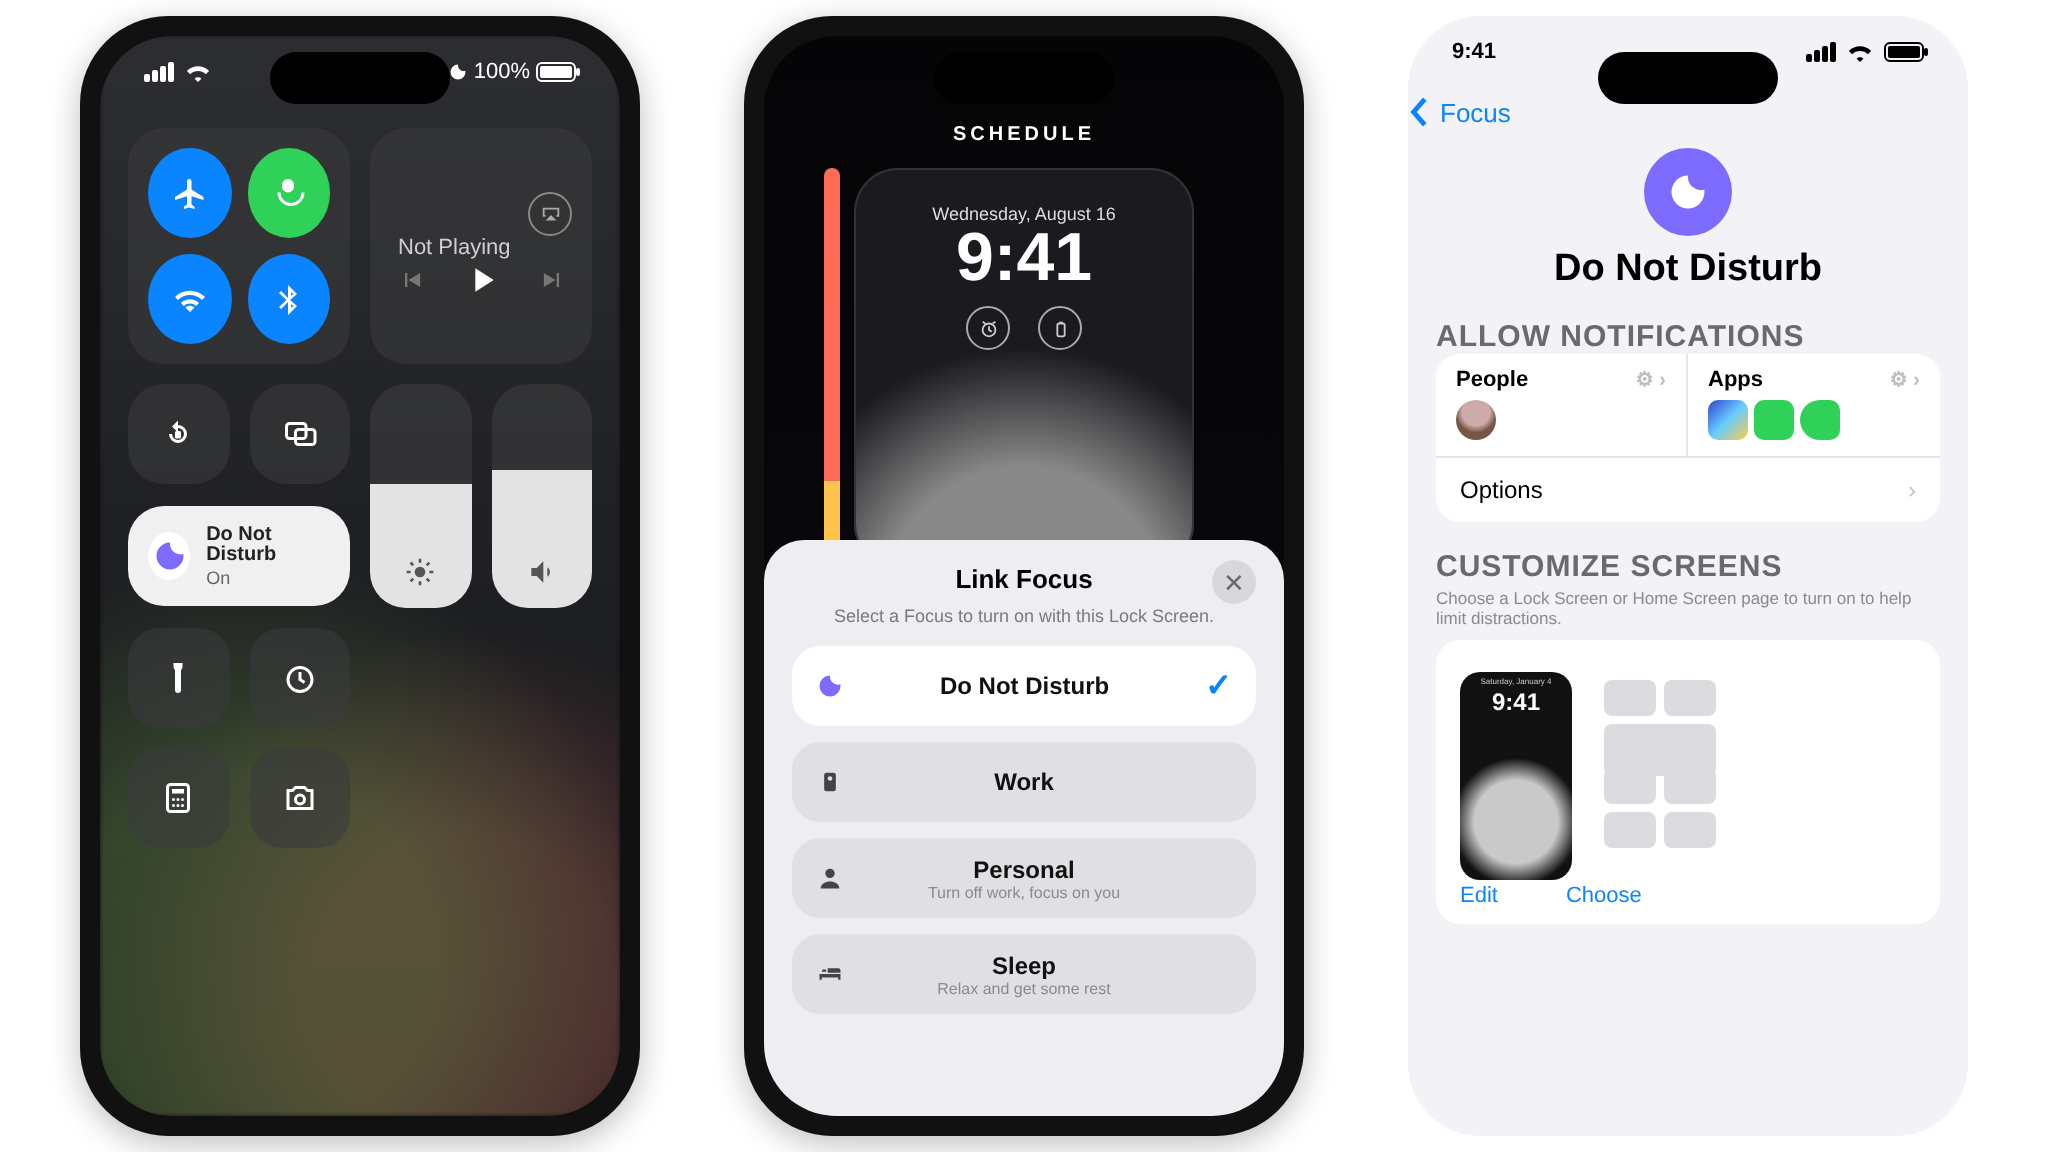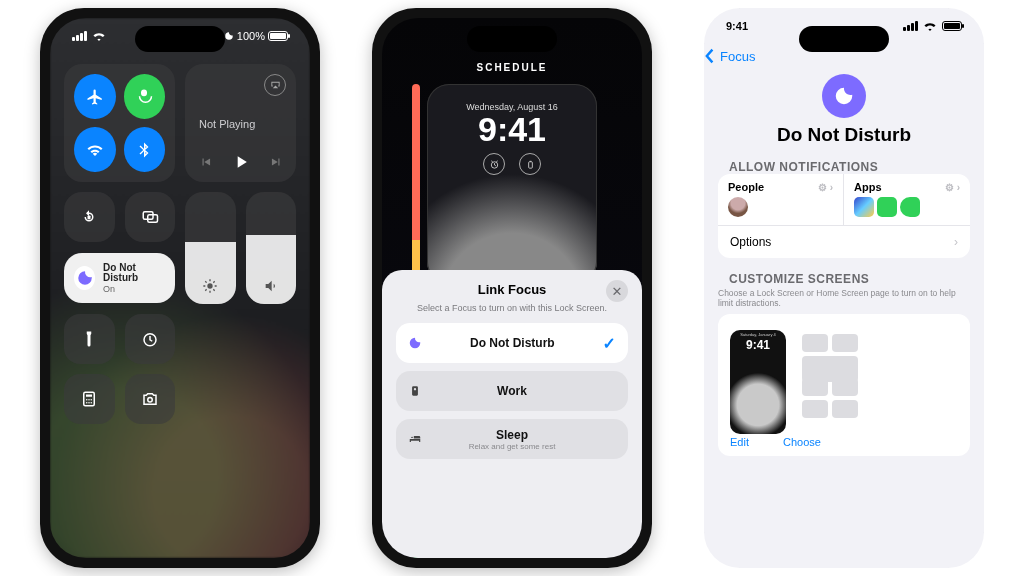--- a/index.html
+++ b/index.html
@@ -34,21 +34,21 @@
   .sb .bars i:nth-child(1){height:4px}.sb .bars i:nth-child(2){height:6px}.sb .bars i:nth-child(3){height:8px}.sb .bars i:nth-child(4){height:10px}
   .batt{display:inline-flex;align-items:center;gap:3px;}
   .batt .body{width:20px;height:10px;border:1px solid #fff;border-radius:3px;position:relative;}
   .batt .body::after{content:"";position:absolute;right:-3px;top:2px;width:2px;height:4px;background:#fff;border-radius:1px;}
   .batt .fill{position:absolute;inset:1px;background:#fff;border-radius:1px;}
   .cc{position:absolute;inset:46px 14px 14px;display:grid;grid-template-columns:1fr 1fr;grid-auto-rows:min-content;gap:10px;}
   .tile{background:var(--tile);border-radius:18px;position:relative;}
   .conn{display:grid;grid-template-columns:1fr 1fr;grid-template-rows:1fr 1fr;gap:8px;padding:10px;height:118px;}
   .rbtn{border-radius:50%;display:flex;align-items:center;justify-content:center;color:#fff;}
   .rbtn svg{width:18px;height:18px;fill:#fff;}
-  .media{height:118px;padding:10px;color:#cfcfd2;display:flex;flex-direction:column;justify-content:space-between;}
+  .media{height:118px;padding:10px;color:#cfcfd2;display:flex;flex-direction:column;justify-content:center;}
   .media .top{display:flex;justify-content:space-between;align-items:flex-start;}
   .media .ctr{display:flex;gap:18px;justify-content:center;align-items:center;color:#fff;}
   .mini{height:50px;display:flex;align-items:center;justify-content:center;gap:8px;color:#fff;}
   .two-mini{display:grid;grid-template-columns:1fr 1fr;gap:10px;}
   .dnd-tile{display:flex;align-items:center;gap:8px;padding:0 10px;background:#ffffffee;color:#3a2a5a;}
   .dnd-tile .txt{display:flex;flex-direction:column;line-height:1;}
   .dnd-tile .t1{font-size:10px;font-weight:600;color:#222;}
   .dnd-tile .t2{font-size:9px;color:#666;margin-top:2px;}
   .slider{height:112px;background:#3a3a3caa;border-radius:18px;position:relative;overflow:hidden;}
   .slider .fill{position:absolute;bottom:0;left:0;right:0;background:#ffffffdd;}
@@ -85,21 +85,21 @@
   .ios .sb{color:#000;}
   .ios .sb .bars i{background:#000;}
   .ios .sb .batt .body{border-color:#000;}
   .ios .sb .batt .body::after{background:#000;}
   .ios .sb .batt .fill{background:#000;}
   .nav{position:absolute;top:40px;left:0;color:var(--blue);font-size:13px;display:flex;align-items:flex-end;gap:4px;}
   .hero{margin-top:66px;text-align:center;}
   .hero .ic{width:44px;height:44px;border-radius:50%;background:var(--purple);margin:0 auto 6px;display:flex;align-items:center;justify-content:center;}
   .hero h2{margin:0;font-size:19px;font-weight:700;}
   .sect{padding:0 14px;margin-top:14px;}
-  .sect .cap{font-size:12px;letter-spacing:.5px;color:#6a6a6e;font-weight:600;margin-left:11px;}
+  .sect .cap{font-size:15px;letter-spacing:.5px;color:#6a6a6e;font-weight:600;}
   .sect .desc{font-size:8.5px;color:#8a8a8e;margin:2px 0 6px;}
   .card{background:#fff;border-radius:12px;overflow:hidden;}
   .split{display:grid;grid-template-columns:1fr 1fr;}
   .cell{padding:7px 10px 8px;border-bottom:1px solid var(--ios-border);}
   .split .cell:first-child{border-right:1px solid var(--ios-border);}
   .cell .hd{display:flex;justify-content:space-between;font-size:11px;font-weight:600;align-items:center;}
   .cell .hd .more{color:#bdbdc2;font-size:10px;}
   .cell .ics{display:flex;gap:3px;margin-top:4px;}
   .chip{width:20px;height:20px;border-radius:5px;}
   .rowi{padding:9px 12px;font-size:12px;display:flex;justify-content:space-between;align-items:flex-start;}
@@ -315,20 +315,28 @@
             </svg>
         <span class="lbl">Do Not Disturb</span>
         <span class="chk">✓</span>
       </div>
       <div class="frow gray">
         <svg viewBox="0 0 24 24">
               <rect x="7" y="4" width="10" height="16" rx="2" fill="#444"></rect>
               <circle cx="12" cy="9" r="2" fill="#e0e0e4"></circle>
             </svg>
         <span class="lbl">Work</span>
+        <span style="width:14px"></span>
+      </div>
+      <div class="frow gray">
+        <svg viewBox="0 0 24 24">
+              <circle cx="12" cy="8" r="4" fill="#444"></circle>
+              <path d="M4 21c0-4 4-6 8-6s8 2 8 6z" fill="#444"></path>
+            </svg>
+        <span class="lbl"><span>Personal</span><span class="sub">Turn off work, focus on you</span></span>
         <span style="width:14px"></span>
       </div>
       <div class="frow gray" style="margin-bottom:16px">
         <svg viewBox="0 0 24 24">
               <path fill="#444" d="M3 12h18v5h-2v-2H5v2H3zM5 10a2 2 0 1 1 4 0zM10 7h9a2 2 0 0 1 2 2v2H10z"></path>
             </svg>
         <span class="lbl"><span>Sleep</span><span class="sub">Relax and get some rest</span></span>
         <span style="width:14px"></span>
       </div>
     </div>

